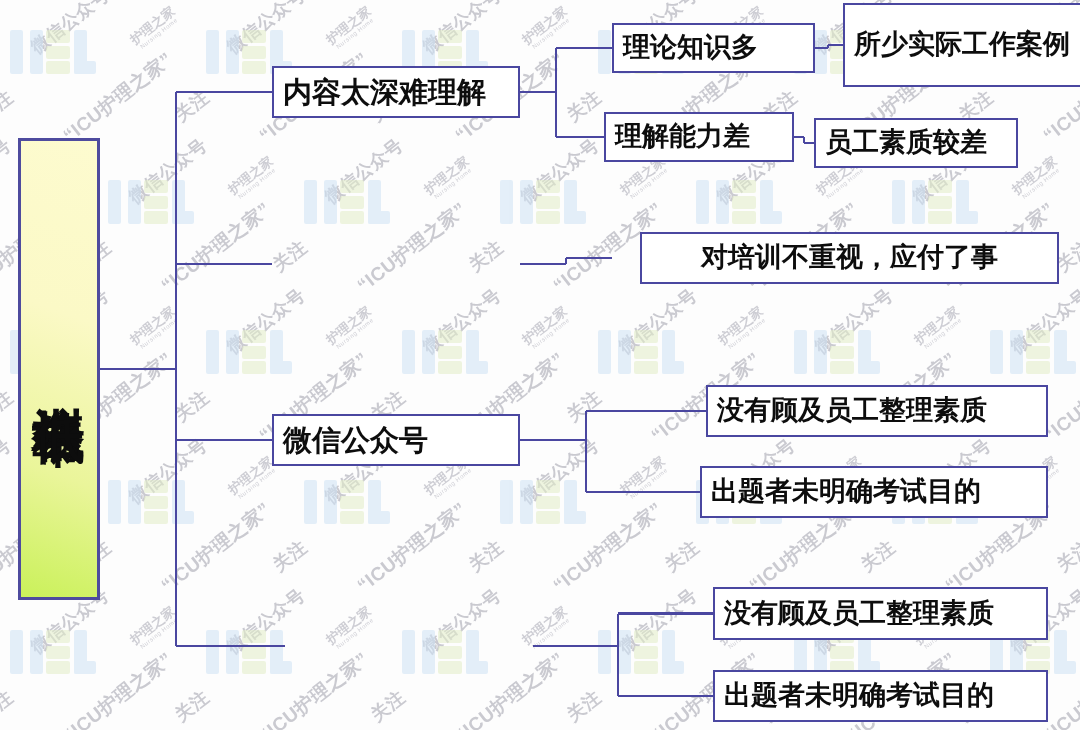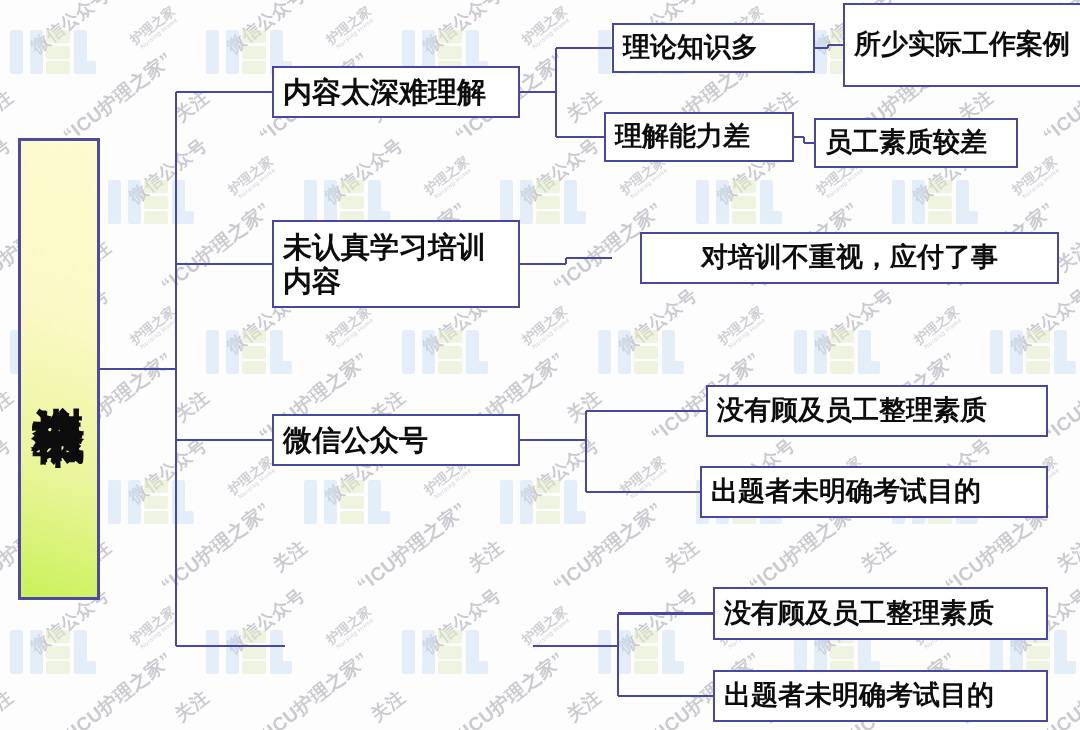--- a/index.html
+++ b/index.html
@@ -598,23 +598,20 @@
         <line x1="804" y1="143" x2="814" y2="143" stroke="#4a47a0" stroke-width="2.2" shape-rendering="crispEdges"></line>
       </svg>
 
     <div class="node-root" id="root-node" style="left: 18px; top: 138px; width: 82px; height: 462px;">
       <span class="vtext">培训合格率低</span>
     </div>
 
   <div class="node pad clg" style="left: 272px; top: 66px; width: 248px; height: 52px;">
         <span>内容太深难理解</span>
       </div>
-      <div class="node pad clg" style="left: 272px; top: 220px; width: 248px; height: 88px;">
-        <span>未认真学习培训内容</span>
-      </div>
       <div class="node pad clg" style="left: 272px; top: 414px; width: 248px; height: 52px;">
         <span>微信公众号</span>
       </div>
       <div class="node pad cmd" style="left: 612px; top: 23px; width: 203px; height: 50px;">
         <span>理论知识多</span>
       </div>
       <div class="node pad cmd" style="left: 604px; top: 112px; width: 190px; height: 50px;">
         <span>理解能力差</span>
       </div>
       <div class="node pad cmd" style="left: 640px; top: 232px; width: 419px; height: 52px; justify-content: center;">

